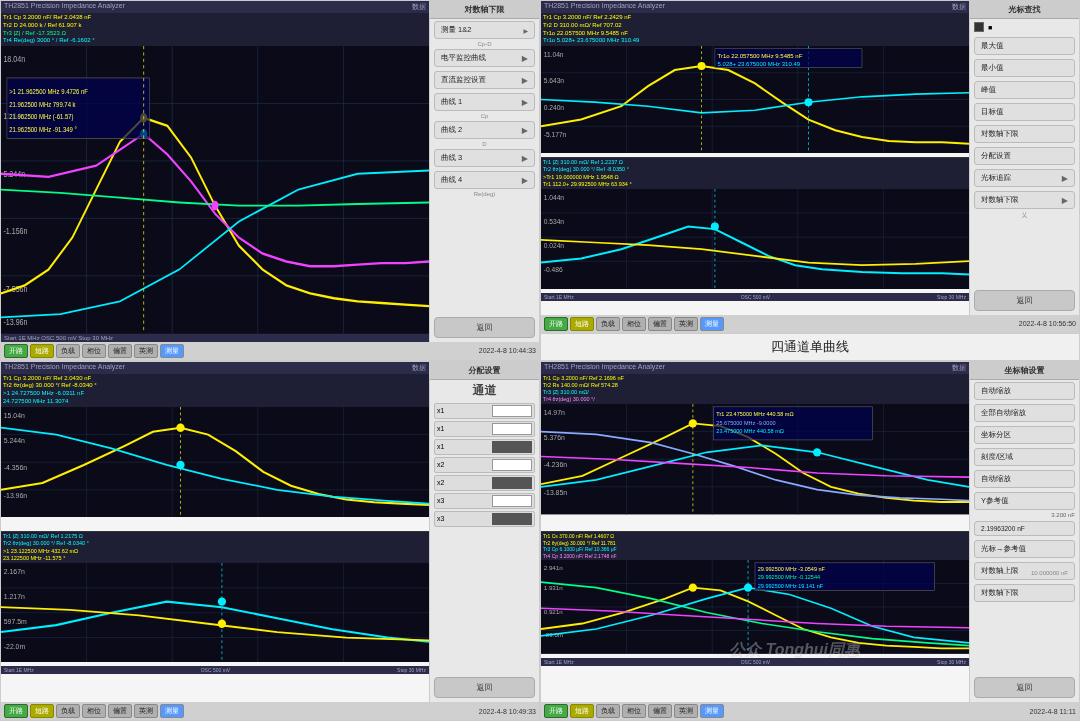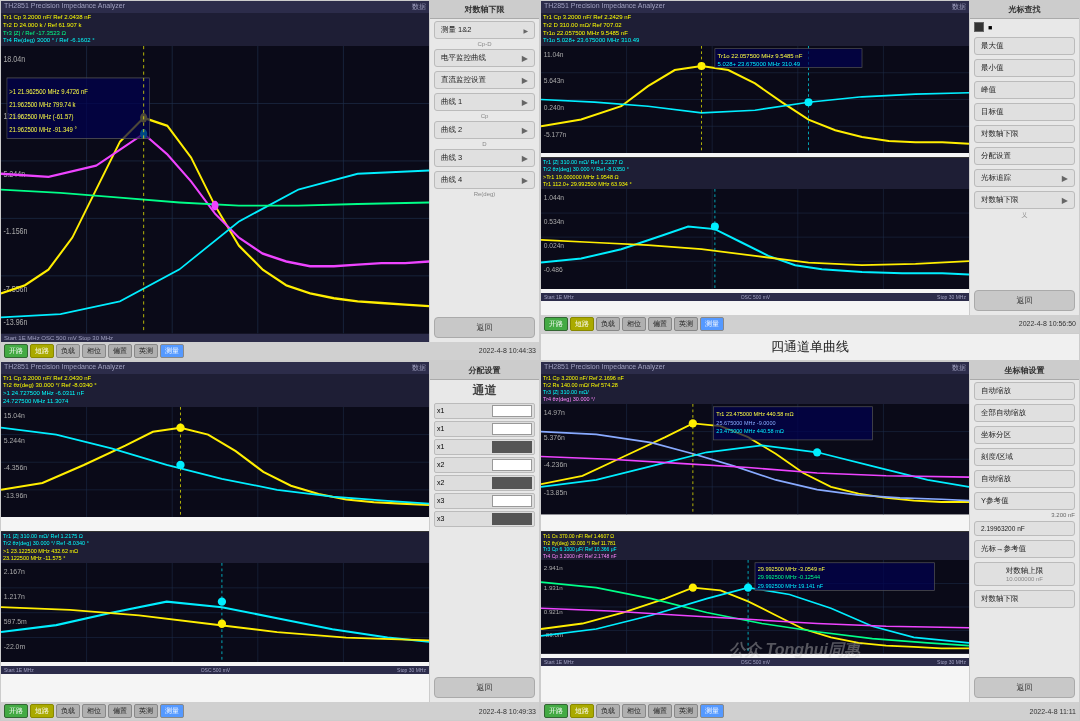--- a/index.html
+++ b/index.html
@@ -682,21 +682,21 @@
         <div class="panel-item">全部自动缩放</div>
         <div class="panel-item">坐标分区</div>
         <div class="panel-item">刻度/区域</div>
         <div class="panel-item">自动缩放</div>
         <div class="panel-item">
           <span>Y参考值</span>
         </div>
         <div style="font-size:6px;color:#666;text-align:right;margin:0 4px 1px">3.200 nF</div>
         <div class="panel-item" style="font-size:6.5px">2.19963200 nF</div>
         <div class="panel-item">光标→参考值</div>
-        <div class="panel-item" style="flex-direction:column;align-items:center">
+        <div class="panel-item" style="flex-direction:row;align-items:flex-end">
           <span>对数轴上限</span>
           <span style="font-size:6px;color:#888">10.000000 nF</span>
         </div>
         <div class="panel-item">对数轴下限</div>
         <div style="flex:1"></div>
         <div class="panel-back-btn">返回</div>
       </div>
     </div>
     <div class="button-bar">
       <button class="btn-small btn-green">开路</button>

